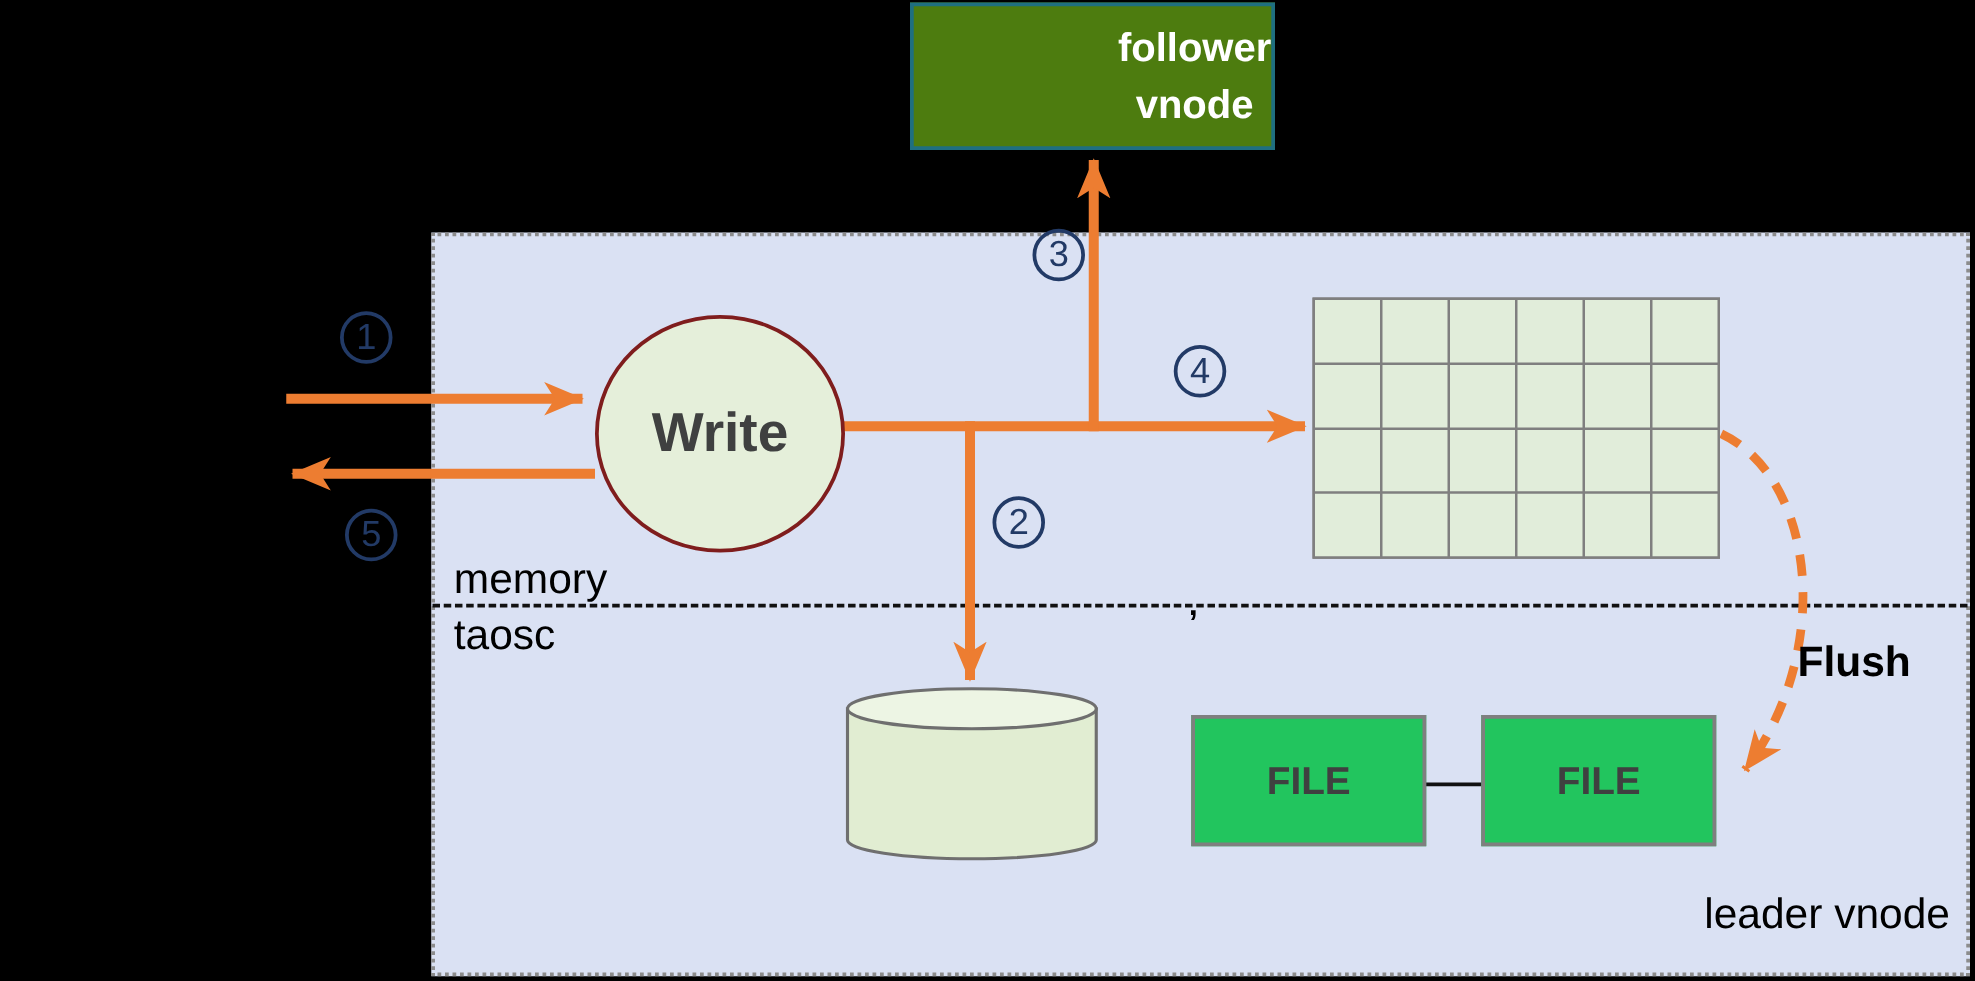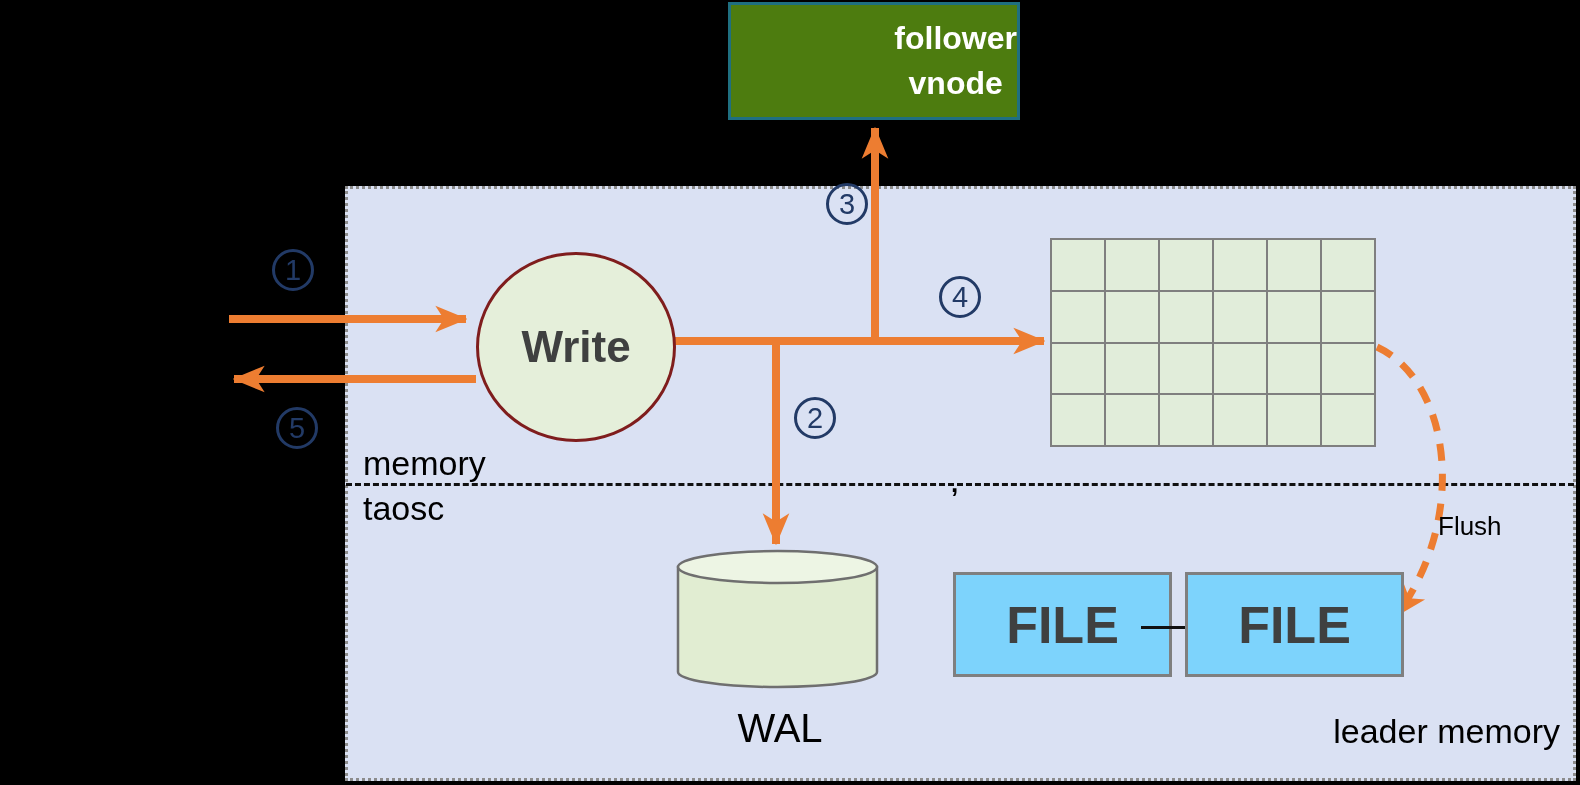--- a/index.html
+++ b/index.html
@@ -34,35 +34,35 @@
     font-size:44px;font-weight:bold;color:#3F4040;
   }
   
   .mem-table{
     position:absolute;left:1050px;top:238px;width:326px;height:209px;
     display:grid;border:2px solid #7F7F7F;background:#7F7F7F;gap:2px;box-sizing:border-box;
   }
   .mem-table .cell{background:#E1EDDA;}
   
   .filebox{
-    position:absolute;width:219px;height:105px;background:#7dd3fc;
+    position:absolute;width:188px;height:105px;background:#22c55e;
     border:3px solid #7F7F7F;box-sizing:border-box;
     display:flex;align-items:center;justify-content:center;
-    font-size:52px;font-weight:bold;color:#3F4040;
+    font-size:31px;font-weight:bold;color:#3F4040;
   }
   #file1{left:953px;top:572px;}
   #file2{left:1185px;top:572px;}
   .file-connector{position:absolute;left:1141px;top:626px;width:46px;height:3px;background:#111;}
   
   .lbl{position:absolute;color:#000;}
   #lbl-memory{left:363px;top:444px;font-size:34px;}
   #lbl-disk{left:363px;top:489px;font-size:34px;}
   #lbl-wal{left:680px;top:706px;width:200px;text-align:center;font-size:40px;}
   #lbl-leader{left:1260px;top:712px;width:300px;text-align:right;font-size:34px;}
-  #lbl-flush{left:1438px;top:511px;font-size:26px;}
+  #lbl-flush{left:1438px;top:511px;font-size:34px;font-weight:bold;}
   
   .step{
     position:absolute;width:42px;height:42px;border:3px solid #223A66;border-radius:50%;
     box-sizing:border-box;color:#223A66;font-size:29px;
     display:flex;align-items:center;justify-content:center;background:transparent;
   }
   #step1{left:272px;top:249px;}
   #step2{left:794px;top:397px;}
   #step3{left:826px;top:183px;}
   #step4{left:939px;top:276px;}
@@ -146,22 +146,21 @@
   <div id="file1" class="filebox">
     <span>FILE</span>
   </div>
   <div class="file-connector"></div>
   <div id="file2" class="filebox">
     <span>FILE</span>
   </div>
 
   <div id="lbl-memory" class="lbl">memory</div>
   <div id="lbl-disk" class="lbl">taosc</div>
-  <div id="lbl-wal" class="lbl">WAL</div>
-  <div id="lbl-leader" class="lbl">leader memory</div>
+  <div id="lbl-leader" class="lbl">leader vnode</div>
   <div id="lbl-flush" class="lbl">Flush</div>
 
   <div id="step1" class="step">1</div>
   <div id="step2" class="step">2</div>
   <div id="step3" class="step">3</div>
   <div id="step4" class="step">4</div>
   <div id="step5" class="step">5</div>
 
 </div>
 

